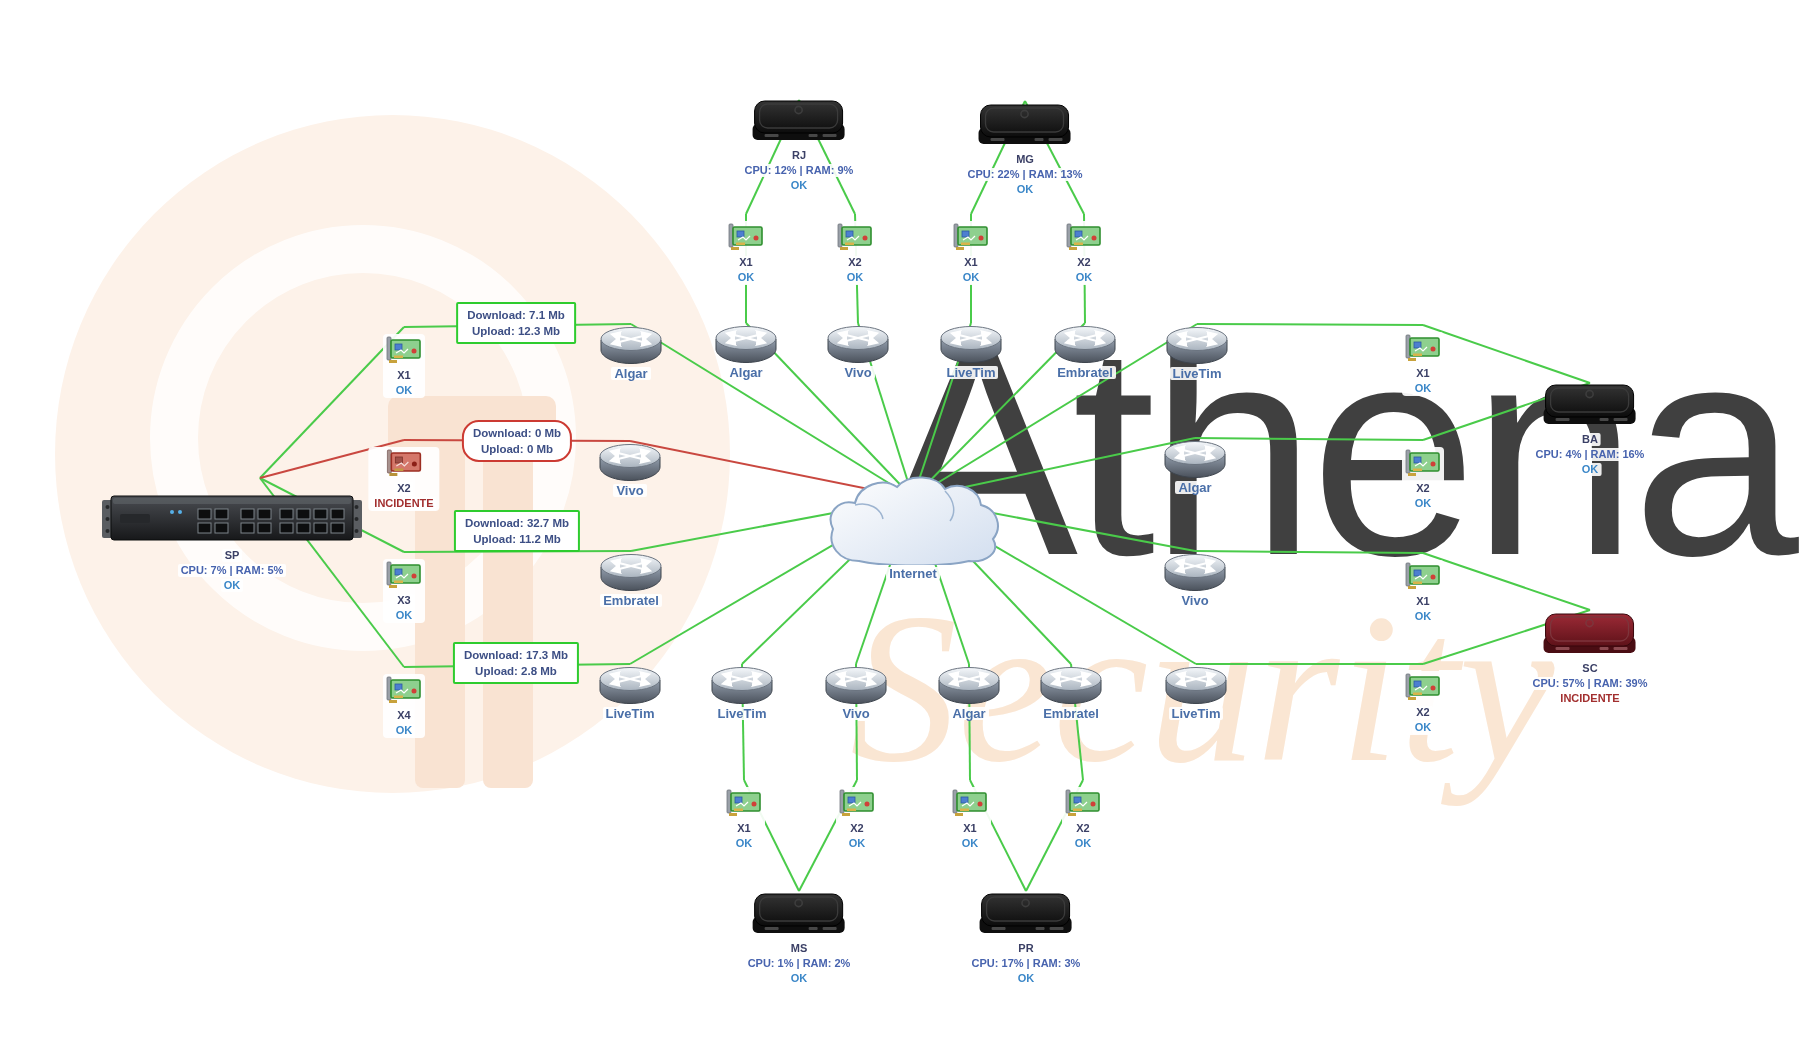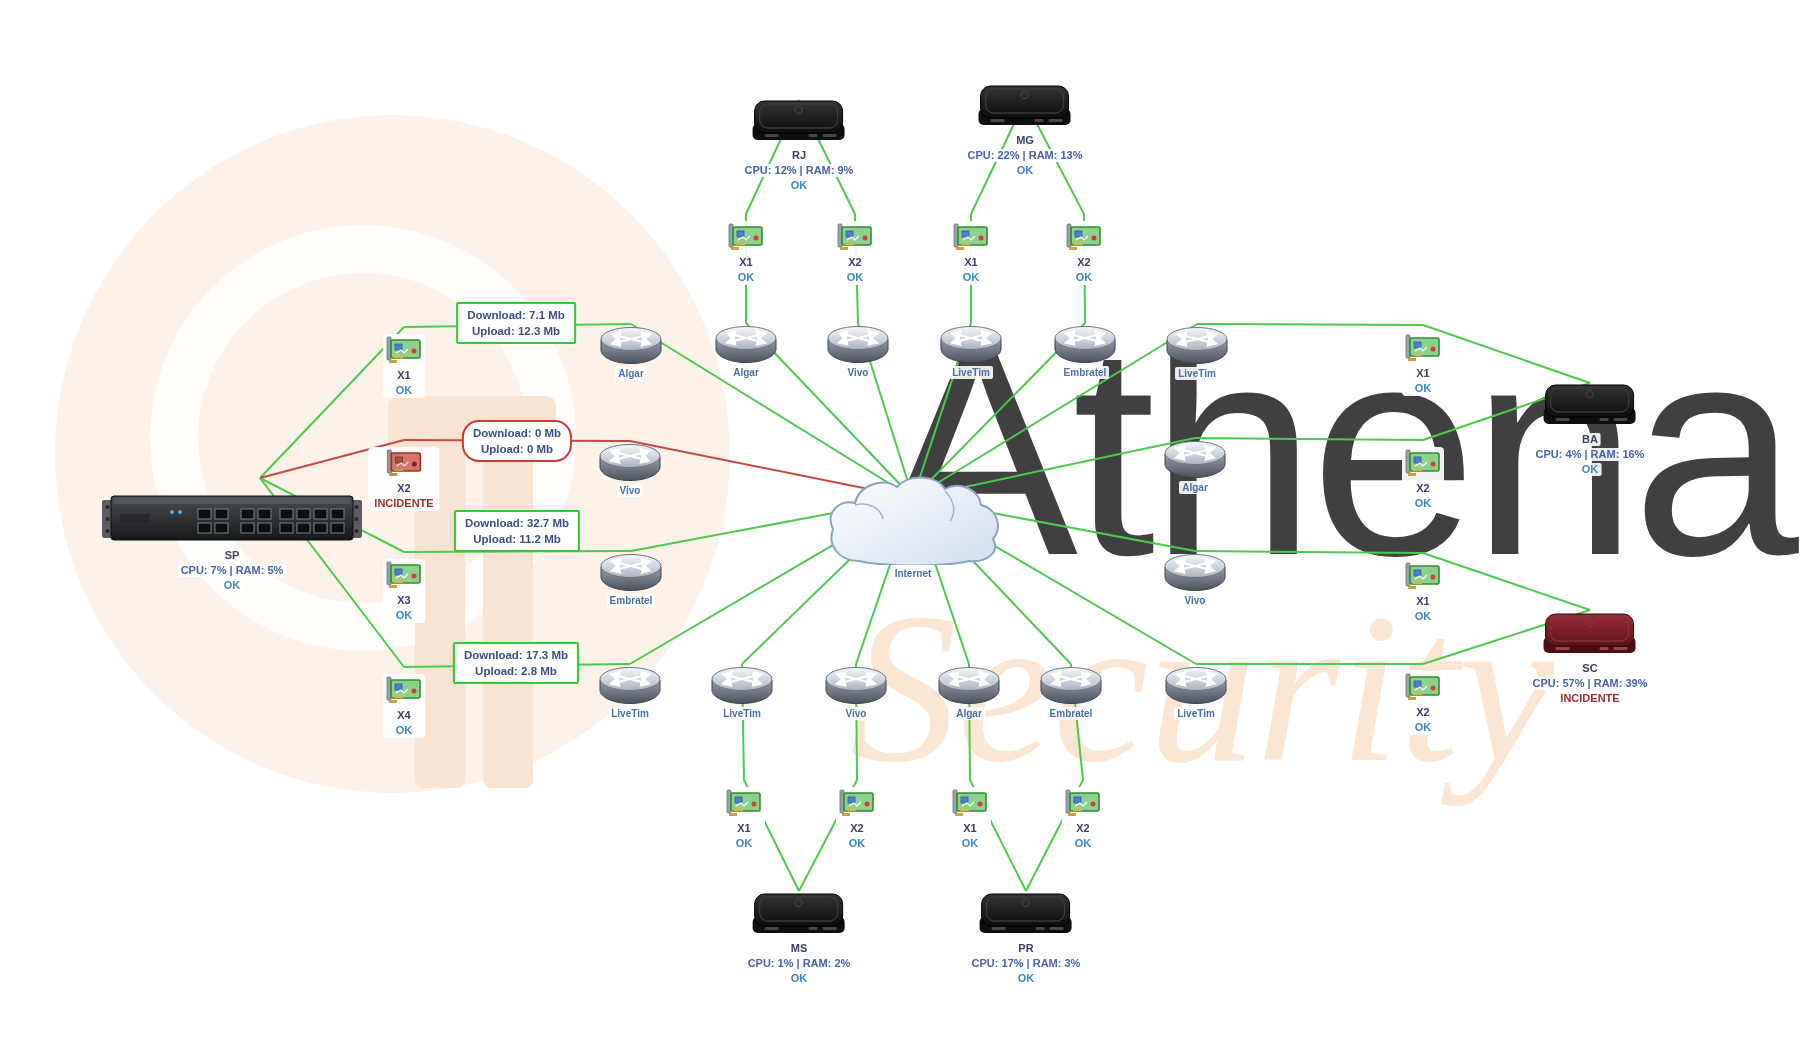--- a/index.html
+++ b/index.html
@@ -24,21 +24,21 @@
   .node{position:absolute;transform:translateX(-50%);text-align:center;z-index:2;margin-top:21px;}
   .node > svg{display:block;margin:0 auto;}
   .nic{background:rgba(255,255,255,.92);border-radius:4px;padding:2px 3px 1px 3px;text-align:right;}
   .lbl{display:table;margin:2px auto 0 auto;padding:0 3px;border-radius:2px;
        background:rgba(255,255,255,.9);font-weight:bold;font-size:11px;line-height:13px;white-space:nowrap;}
   .lbl.first{margin-top:5px;}
   .nm{color:#3b4066;}
   .st{color:#4763ae;}
   .ok{color:#3b87c8;}
   .bad{color:#a22f2f;}
-  .rl{color:#4a6fa8;font-size:10px;}
+  .rl{color:#4a6fa8;font-size:13px;}
   
   .tbox{position:absolute;transform:translateX(-50%);z-index:3;background:#ffffff;
         border:2px solid #2ecc2e;border-radius:2px;padding:3px 9px;text-align:center;
         font-weight:bold;font-size:11.5px;line-height:16px;color:#3d4f85;white-space:nowrap;}
   .tbox.bad-b{border-color:#cc3a32;border-radius:17px;}
 </style>
 </head>
 <body>
 
 <div class="wm wm-circle"></div>
@@ -239,21 +239,21 @@
 
 <div class="node" style="left:799px;top:79px">
   <svg width="96" height="44">
       <use href="#sym-appliance"></use>
     </svg>
   <div class="lbl nm first">RJ</div>
   <div class="lbl st">CPU: 12% | RAM: 9%</div>
   <div class="lbl ok">OK</div>
 </div>
 
-<div class="node" style="left:1025px;top:64px">
+<div class="node" style="left:1025px;top:83px">
   <svg width="96" height="44">
       <use href="#sym-appliance"></use>
     </svg>
   <div class="lbl nm first">MG</div>
   <div class="lbl st">CPU: 22% | RAM: 13%</div>
   <div class="lbl ok">OK</div>
 </div>
 
 <div class="node" style="left:1590px;top:363px">
   <svg width="96" height="44">

